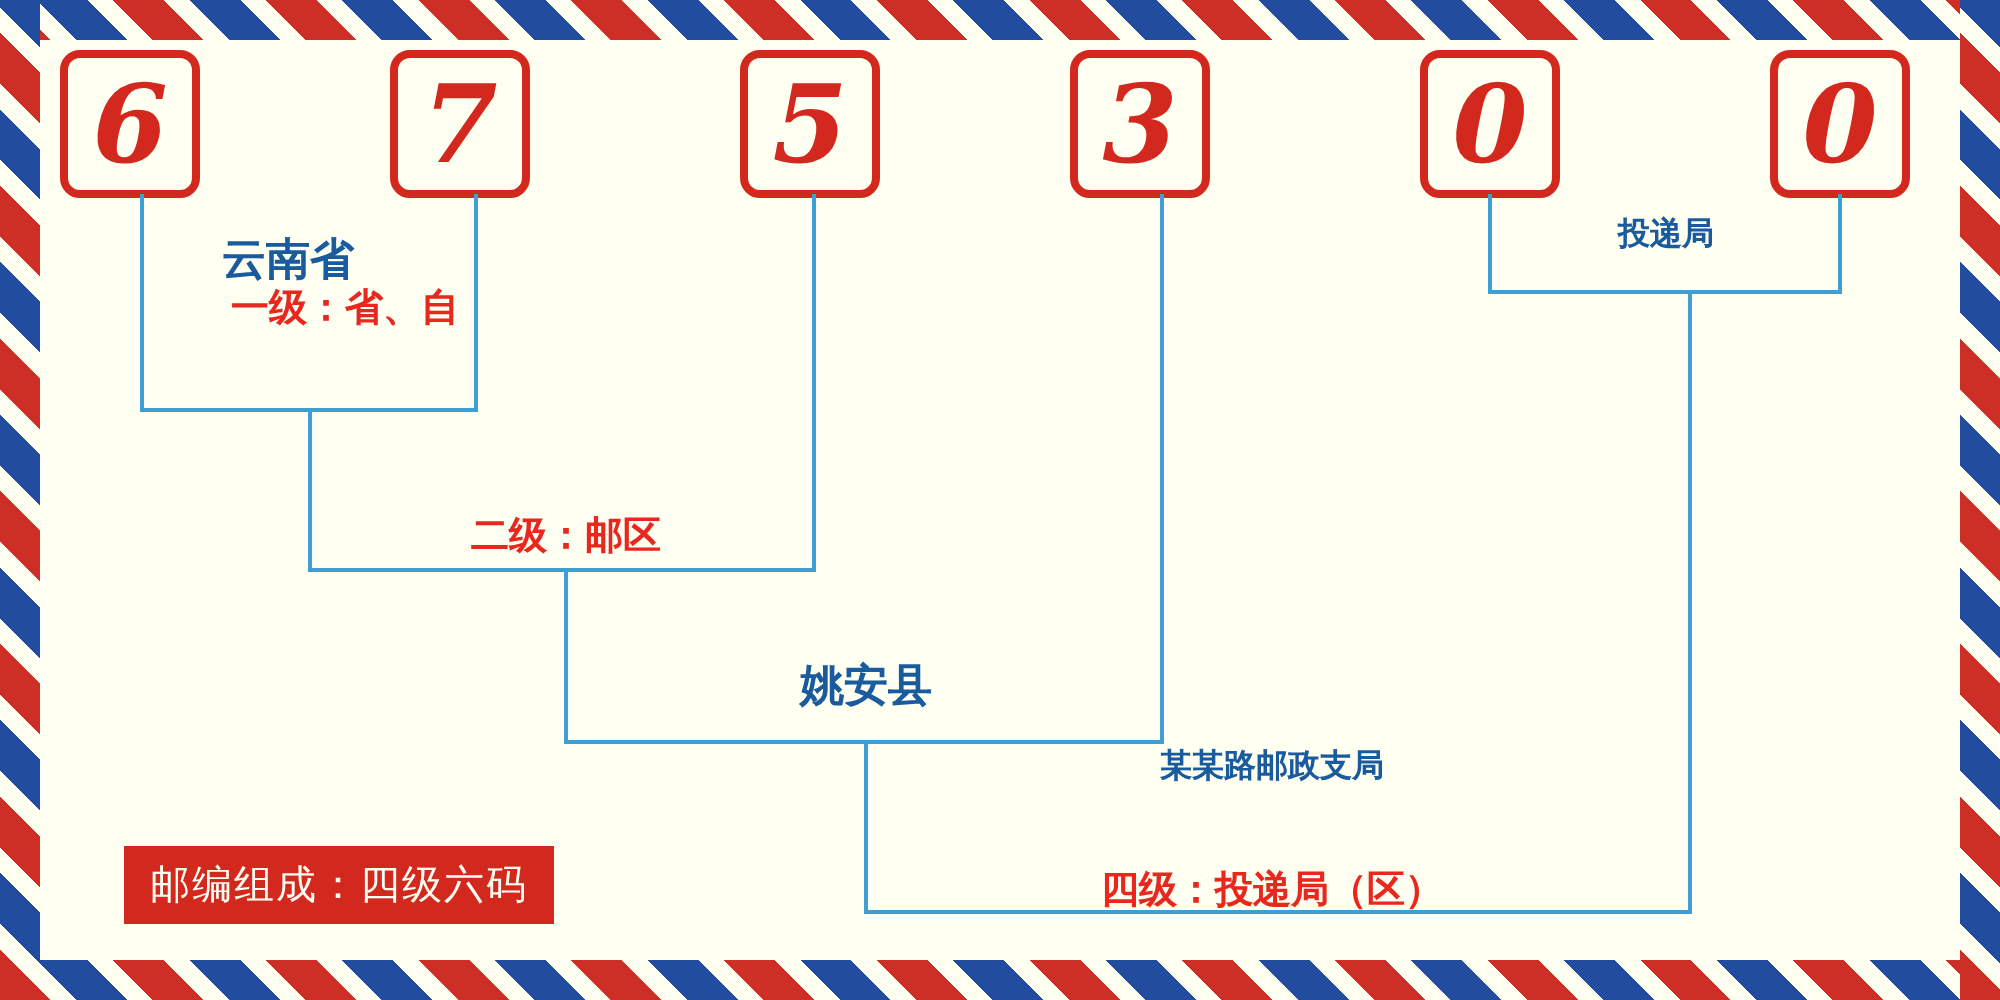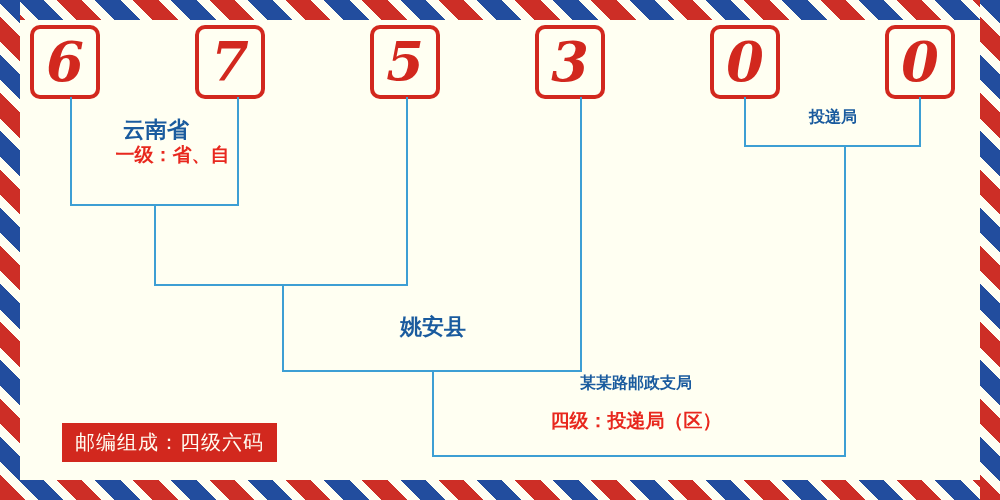--- a/index.html
+++ b/index.html
@@ -79,28 +79,29 @@
   <div class="line v" style="left:580px;top:97px;height:275px"></div>
 
   <div class="line v" style="left:432px;top:372px;height:85px"></div>
   <div class="line h" style="left:432px;top:455px;width:414px"></div>
   <div class="line v" style="left:844px;top:146px;height:311px"></div>
 
   <div class="line v" style="left:744px;top:97px;height:50px"></div>
   <div class="line v" style="left:919px;top:97px;height:50px"></div>
   <div class="line h" style="left:744px;top:145px;width:177px"></div>
 
-  <div class="lbl name" style="left:156px;top:115px">云南省</div>
+  <div class="lbl name" style="left:144px;top:115px">云南省</div>
   <div class="lbl desc" style="left:156px;top:143px">
     <span>一级：省、自</span>
   </div>
 
+  <div class="lbl desc" style="left:283px;top:257px">二级：邮区</div>
 
-  <div class="lbl name" style="left:433px;top:312px">姚安县</div>
+  <div class="lbl name" style="left:433px;top:328px">姚安县</div>
 
   <div class="lbl name sm" style="left:636px;top:373px">某某路邮政支局</div>
-  <div class="lbl desc" style="left:636px;top:409px">四级：投递局（区）</div>
+  <div class="lbl desc" style="left:636px;top:434px">四级：投递局（区）</div>
 
   <div class="lbl name sm" style="left:833px;top:107px">投递局</div>
 
   <div class="footer-badge">邮编组成：四级六码</div>
 
 </div>
 
 </body></html>

